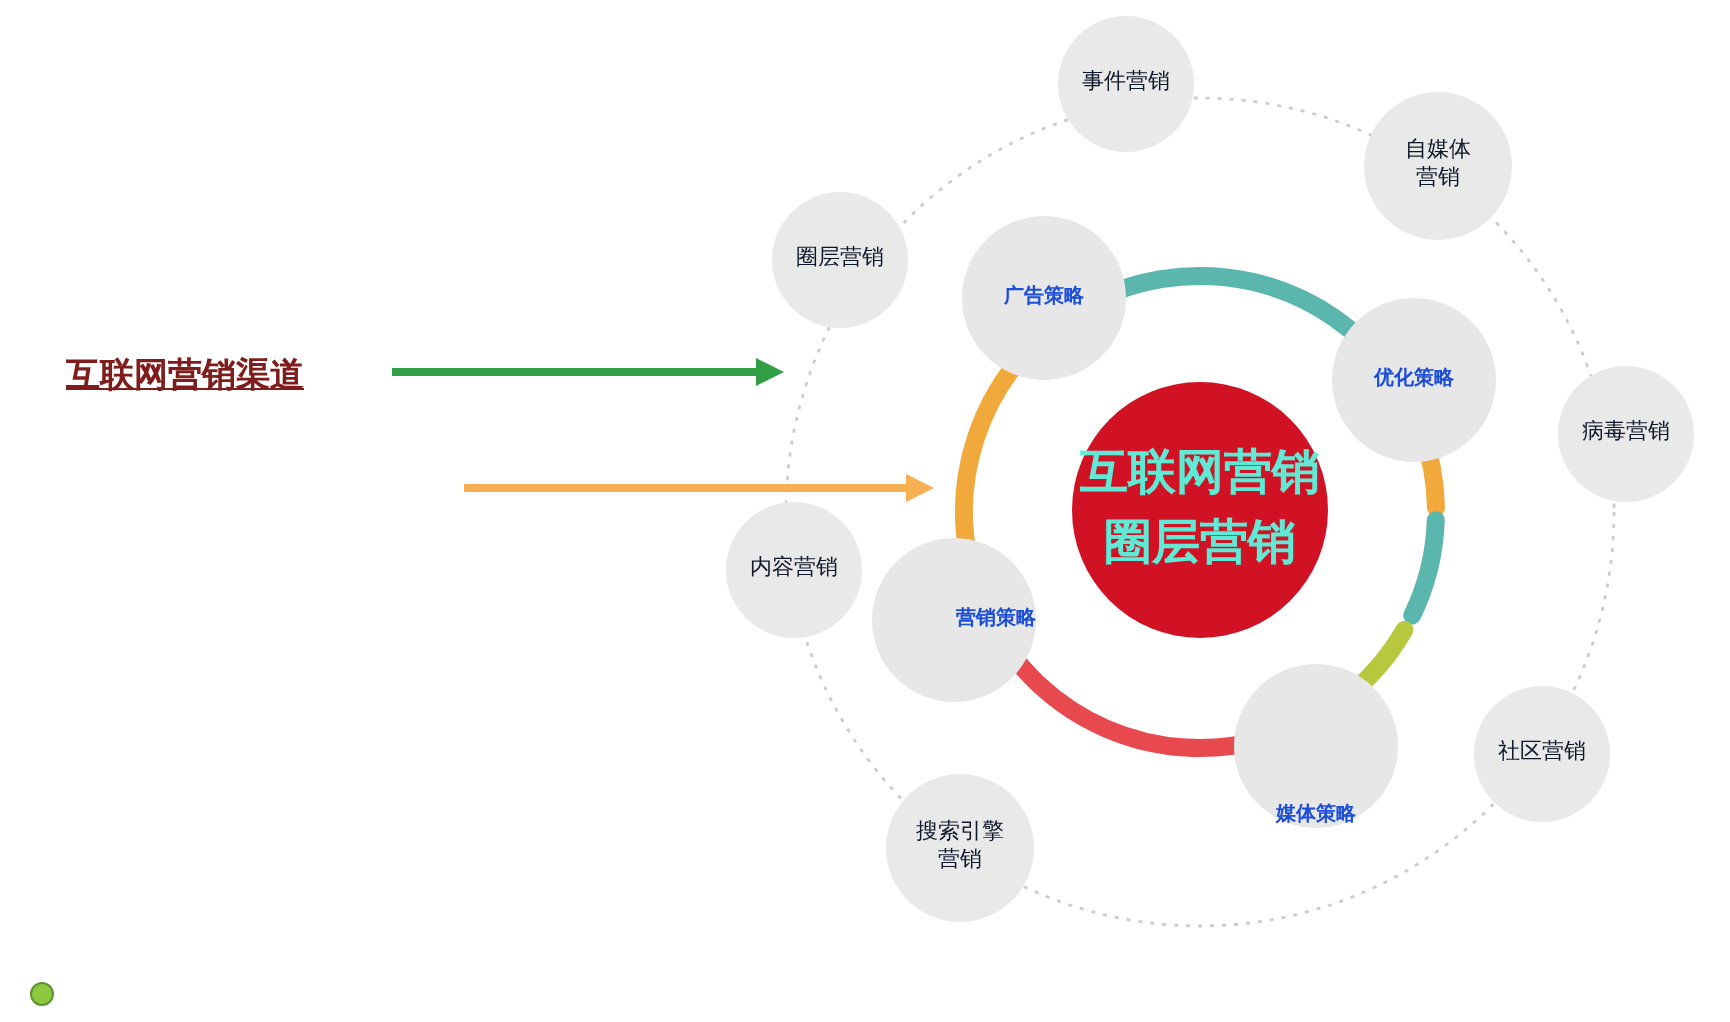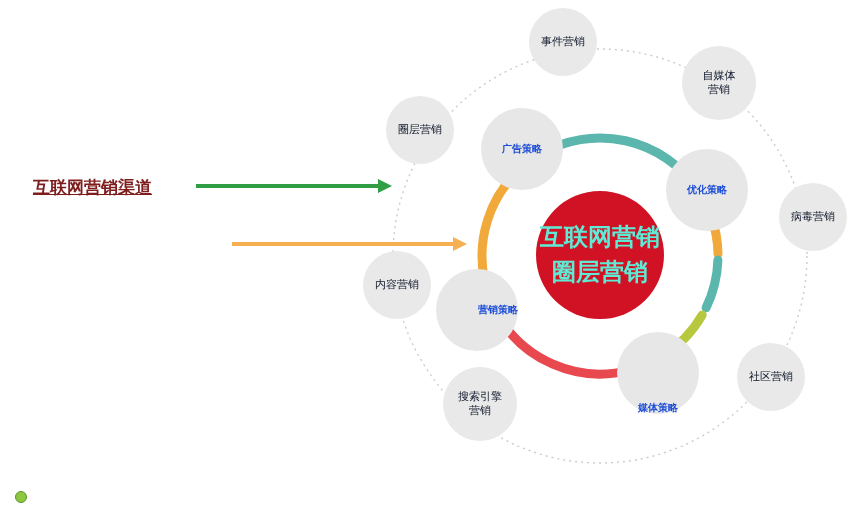--- a/index.html
+++ b/index.html
@@ -68,21 +68,21 @@
     <div class="node outer" style="left: 719px; top: 83px; width: 74px; height: 74px;">
       <div>自媒体</div>
       <div>营销</div>
     </div>
     <div class="node outer" style="left: 771px; top: 377px; width: 68px; height: 68px;">
       <div>社区营销</div>
     </div>
     <div class="node outer" style="left: 813px; top: 217px; width: 68px; height: 68px;">
       <div>病毒营销</div>
     </div>
-    <div class="node outer" style="left: 480px; top: 404px; width: 74px; height: 74px;">
+    <div class="node outer" style="left: 480px; top: 424px; width: 74px; height: 74px;">
       <div>搜索引擎</div>
       <div>营销</div>
     </div>
     <div class="node outer" style="left: 397px; top: 285px; width: 68px; height: 68px;">
       <div>内容营销</div>
     </div>
     <div class="node outer" style="left: 420px; top: 130px; width: 68px; height: 68px;">
       <div>圈层营销</div>
     </div>
   </div>

